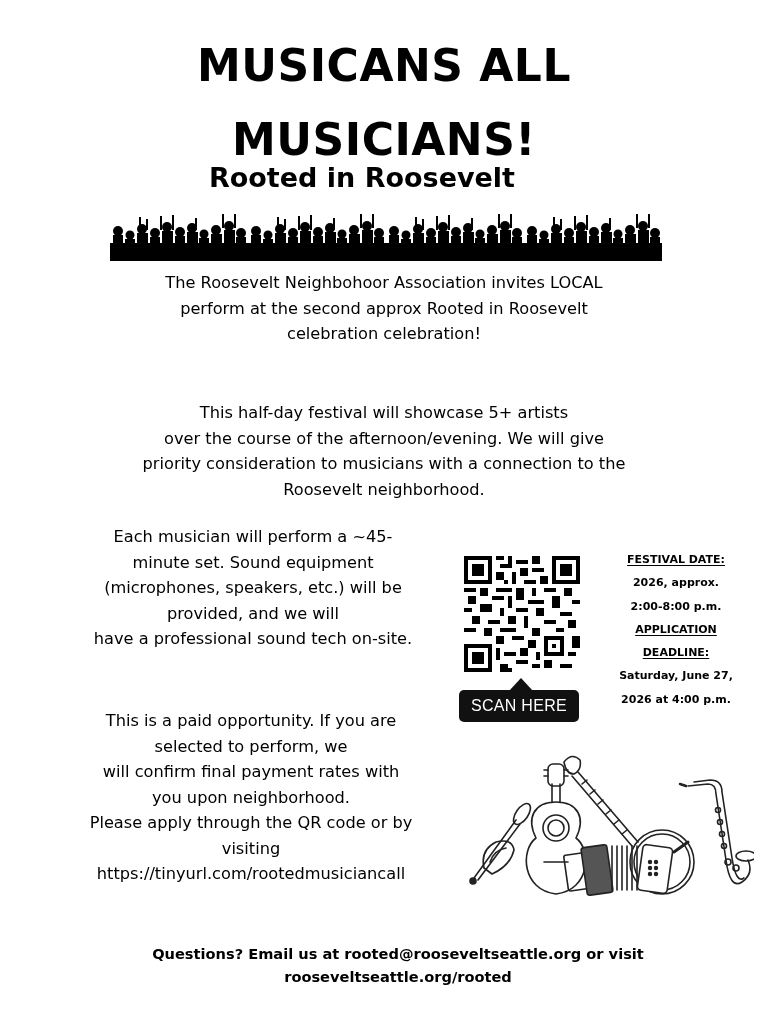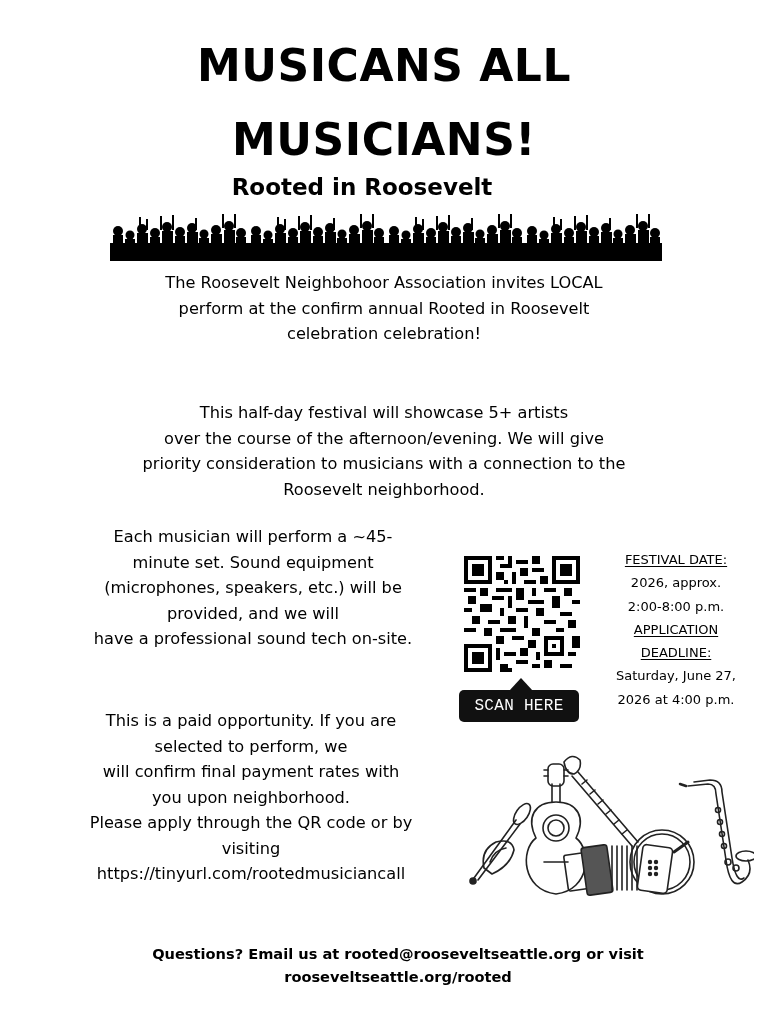--- a/index.html
+++ b/index.html
@@ -7,53 +7,53 @@
     body { position: relative; font-family: "DejaVu Sans", sans-serif; color: #000; }
 
     .title {
       position: absolute; left: 0; width: 768px; text-align: center;
       font-family: "DejaVu Sans", sans-serif; font-weight: bold;
       font-size: 44px; letter-spacing: 0.5px; line-height: 1;
     }
     #title1 { top: 44px; }
     #title2 { top: 118px; }
     #subtitle {
-      position: absolute; top: 176px; left: 0; width: 724px; text-align: center;
-      font-weight: bold; font-size: 23px; line-height: 1;
+      position: absolute; top: 164px; left: 0; width: 724px; text-align: center;
+      font-weight: bold; font-size: 27px; line-height: 1;
     }
 
     #crowd { position: absolute; top: 213px; left: 110px; width: 552px; height: 48px; }
 
     .para {
       position: absolute; text-align: center; font-weight: normal;
       font-size: 16.2px; line-height: 25.5px;
       font-family: "DejaVu Sans", sans-serif;
     }
     .para span { display: block; white-space: nowrap; }
     #intro { top: 270px; left: 84px; width: 600px; }
     #festival { top: 400px; left: 64px; width: 640px; }
     #equipment { top: 524px; left: 46px; width: 414px; }
     #paid { top: 708px; left: 40px; width: 422px; }
 
     #qr-wrap { position: absolute; left: 464px; top: 556px; width: 116px; height: 116px; }
     #scan-button {
       position: absolute; left: 459px; top: 690px; width: 120px; height: 32px;
       background: #111; border-radius: 5px; color: #fff;
-      font-family: Liberation Mono, monospace; font-size: 16px;
+      font-family: Liberation Sans, sans-serif; font-size: 16px;
       display: flex; align-items: center; justify-content: center; letter-spacing: 0.3px;
     }
     #scan-arrow {
       position: absolute; left: 509px; top: 678px; width: 0; height: 0;
       border-left: 12px solid transparent; border-right: 12px solid transparent;
       border-bottom: 13px solid #111;
     }
 
     #dates {
       position: absolute; left: 588px; top: 548px; width: 176px; text-align: center;
-      font-weight: normal; font-size: 13px; line-height: 23.3px;
+      font-weight: bold; font-size: 11px; line-height: 23.3px;
     }
     #dates span { display: block; white-space: nowrap; }
     #dates .u { text-decoration: underline; text-underline-offset: 2px; }
 
     #instruments { position: absolute; left: 464px; top: 750px; width: 290px; height: 150px; }
 
     #footer {
       position: absolute; top: 942px; left: 0; width: 768px; text-align: center;
       font-weight: bold; font-size: 14.6px; line-height: 23px;
     }
@@ -101,21 +101,21 @@
         <rect x="126" y="24" width="10" height="24"></rect>
     </g>
     <use href="#crowdUnit" x="138"></use>
     <use href="#crowdUnit" x="276"></use>
     <use href="#crowdUnit" x="414"></use>
   </g>
 </svg>
 
 <div class="para" id="intro">
   <span>The Roosevelt Neighbohoor Association invites LOCAL</span>
-  <span>perform at the confirm annual Rooted in Roosevelt</span>
+  <span>perform at the second approx Rooted in Roosevelt</span>
   <span>celebration celebration!</span>
 </div>
 
 <div class="para" id="festival">
   <span>This half-day festival will showcase 5+ artists</span>
   <span>over the course of the afternoon/evening. We will give</span>
   <span>priority consideration to musicians with a connection to the</span>
   <span>Roosevelt neighborhood.</span>
 </div>
 

